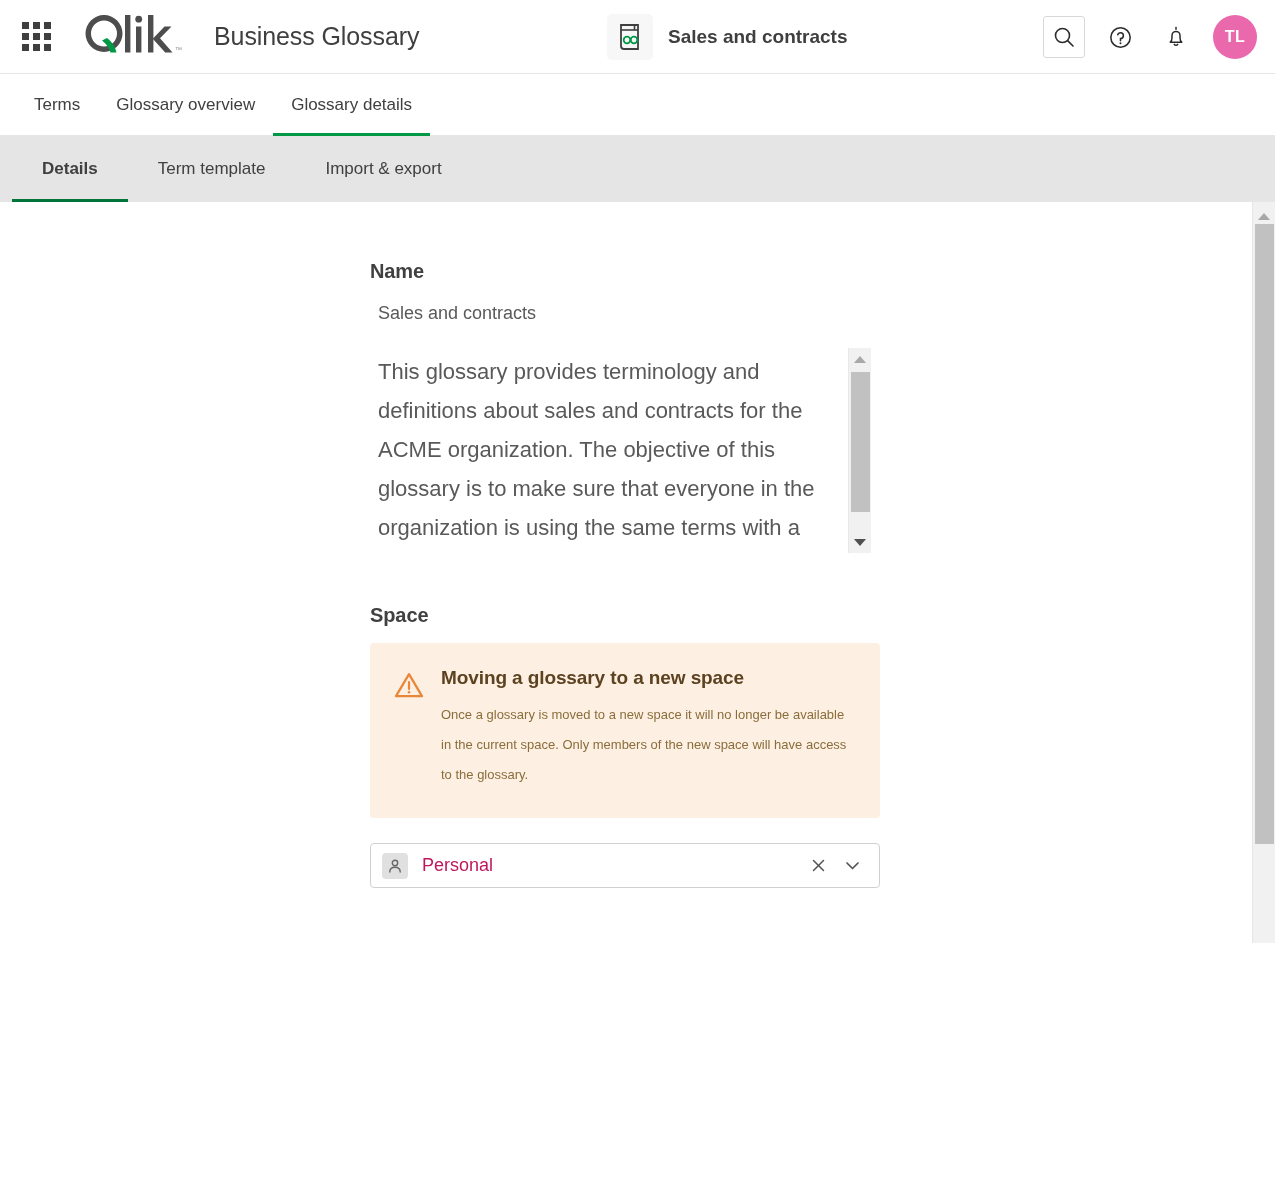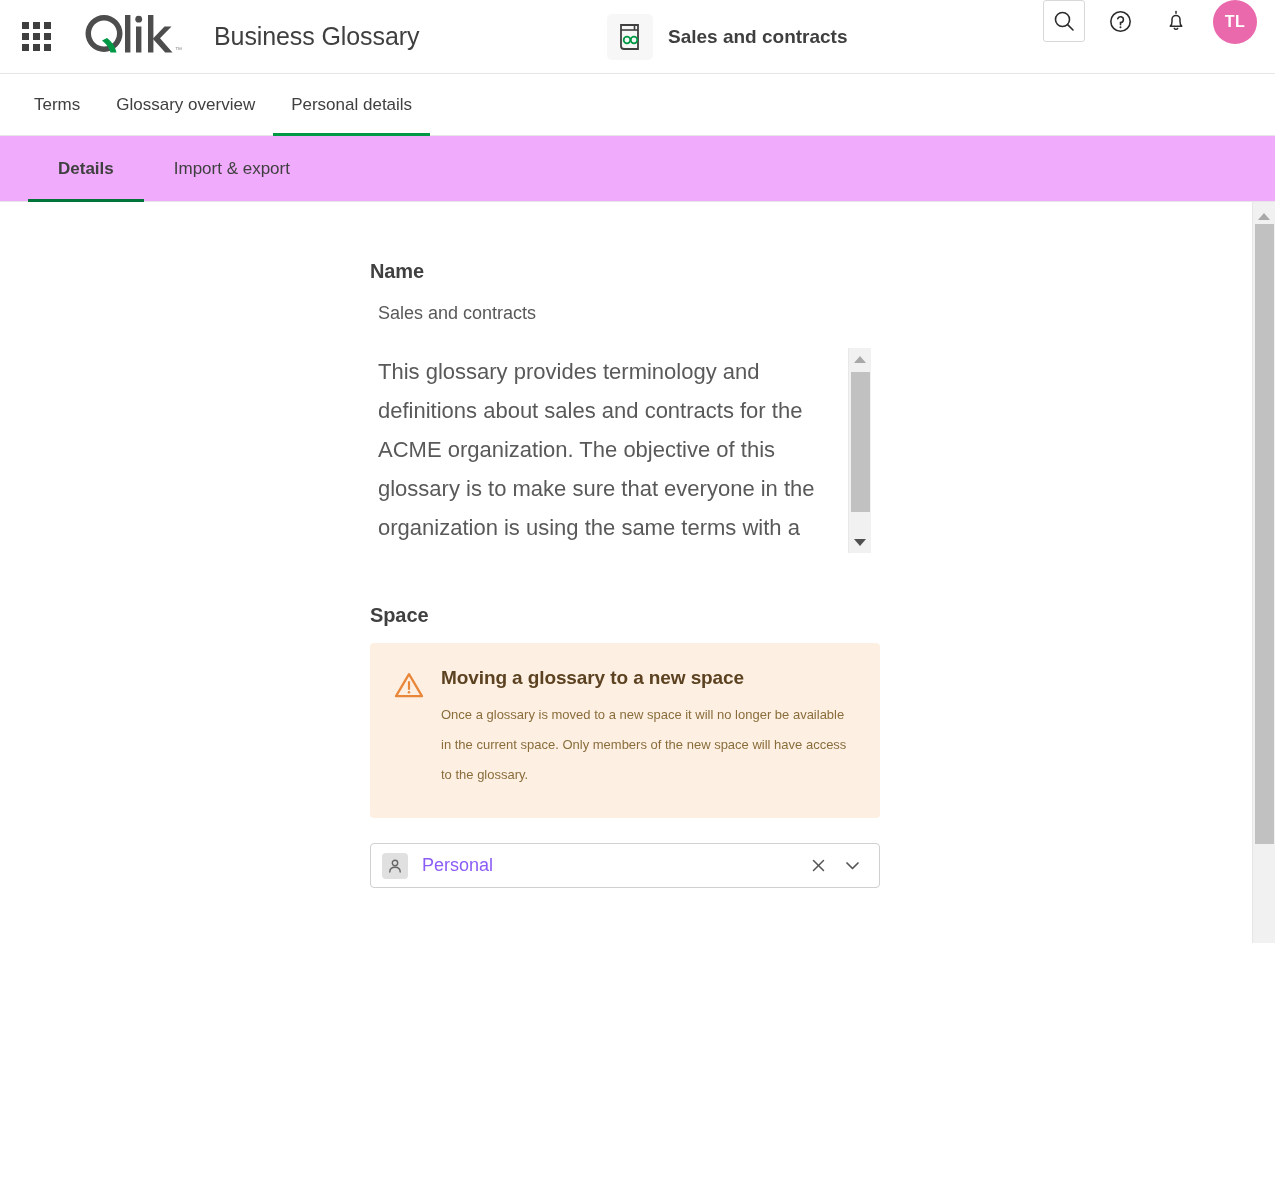--- a/index.html
+++ b/index.html
@@ -84,21 +84,21 @@
     font-weight: 600;
     white-space: nowrap;
   }
 
   .header-right {
     position: absolute;
     right: 18px;
     top: 0;
     height: 74px;
     display: flex;
-    align-items: flex-start;
+    align-items: center;
     gap: 14px;
   }
   .icon-btn {
     width: 42px; height: 42px;
     display: flex; align-items: center; justify-content: center;
     cursor: pointer;
     border-radius: 3px;
     background: #fff;
   }
   .icon-btn.boxed { border: 1px solid #d8d8d8; }
@@ -141,22 +141,22 @@
     left: 0; right: 0; bottom: -1px;
     height: 3px;
     background: #009845;
   }
 
   .tabs-secondary {
     height: 66px;
     border-bottom: 1px solid #e6e6e6;
     display: flex;
     align-items: stretch;
-    padding-left: 28px;
-    background: #f0abfc;
+    padding-left: 12px;
+    background: #e5e5e5;
   }
   .tabs-secondary .tab {
     position: relative;
     display: flex;
     align-items: center;
     padding: 0 30px;
     font-size: 17px;
     color: #404040;
     cursor: pointer;
     white-space: nowrap;
@@ -295,21 +295,21 @@
   .space-avatar {
     width: 26px; height: 26px;
     border-radius: 4px;
     background: #e0e0e0;
     display: flex; align-items: center; justify-content: center;
     flex: 0 0 auto;
   }
   .space-text {
     margin-left: 14px;
     font-size: 18px;
-    color: #8b5cf6;
+    color: #be185d;
     flex: 1 1 auto;
   }
   .space-clear, .space-chevron {
     display: flex; align-items: center; justify-content: center;
     width: 26px; height: 26px;
     cursor: pointer;
     flex: 0 0 auto;
   }
   .space-chevron { margin-left: 8px; }
 
@@ -412,27 +412,30 @@
   </div>
 
   <div class="tabs-primary">
     <div class="tab">
       <span>Terms</span>
     </div>
     <div class="tab">
       <span>Glossary overview</span>
     </div>
     <div class="tab active">
-      <span>Personal details</span>
+      <span>Glossary details</span>
     </div>
   </div>
 
   <div class="tabs-secondary">
     <div class="tab active">
       <span>Details</span>
+    </div>
+    <div class="tab">
+      <span>Term template</span>
     </div>
     <div class="tab">
       <span>Import &amp; export</span>
     </div>
   </div>
 
   <div class="content-area">
 
     <div class="form">
 

